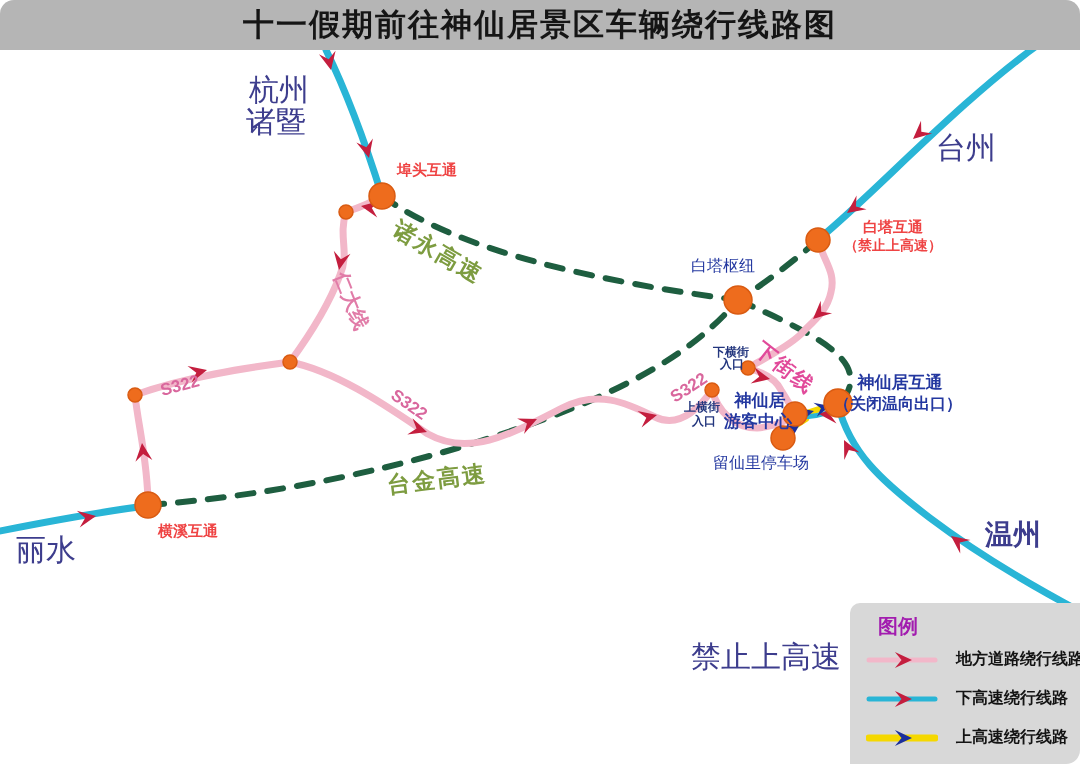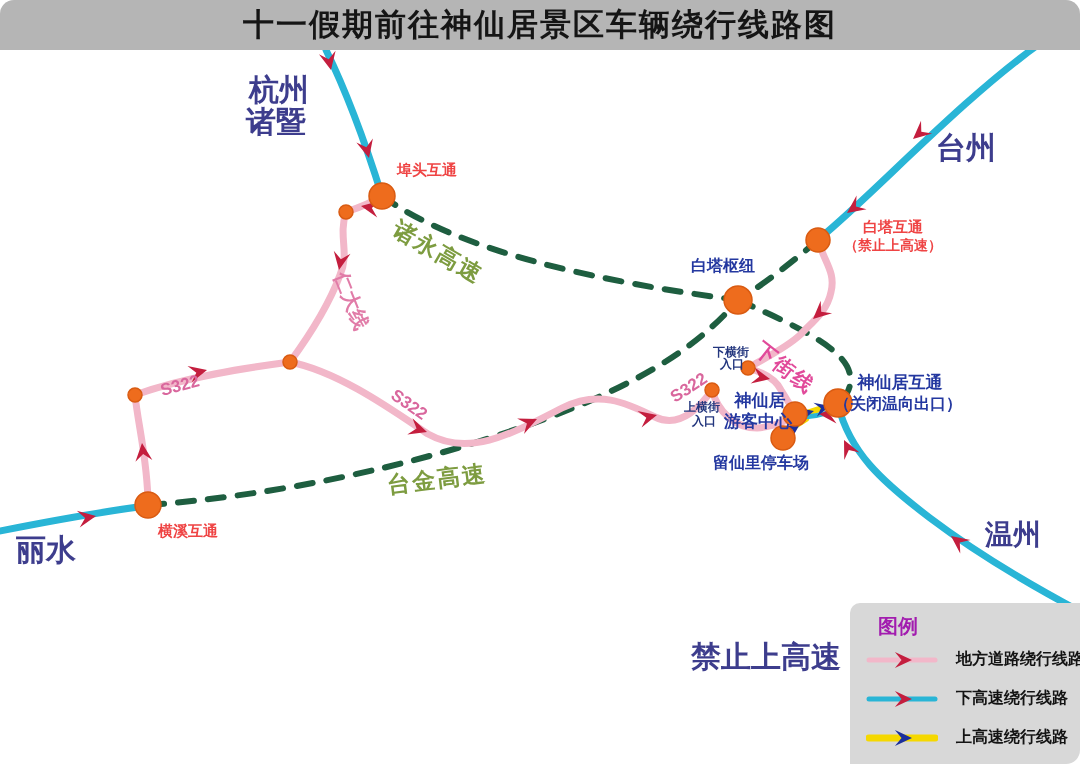--- a/index.html
+++ b/index.html
@@ -4,25 +4,25 @@
 <style>
   html,body{margin:0;padding:0;background:#ffffff;}
   .page{position:relative;width:1080px;height:764px;background:#ffffff;overflow:hidden;
         border-radius:14px;font-family:"Liberation Sans","DejaVu Sans",sans-serif;}
   .titlebar{position:absolute;left:0;top:0;width:1080px;height:50px;background:#b5b5b5;
             display:flex;align-items:center;justify-content:center;z-index:5;}
   .titlebar span{font-size:31px;font-weight:900;color:#151515;letter-spacing:2px;}
   .map-svg{position:absolute;left:0;top:0;z-index:1;}
   .labels{position:absolute;left:0;top:0;width:1080px;height:764px;z-index:3;pointer-events:none;}
   .lb{position:absolute;white-space:nowrap;transform:translate(-50%,-50%);line-height:1.05;}
-  .city{font-size:30px;font-weight:700;color:#3d3d8d;}
+  .city{font-size:30px;font-weight:400;color:#3d3d8d;}
   .city-sm{font-size:28px;font-weight:900;color:#3d3d8d;}
   .nlabel{font-size:15px;font-weight:800;color:#ef4444;}
   .nlabel-lg{font-size:17px;font-weight:800;color:#2438a0;}
-  .nlabel-md{font-size:16px;font-weight:700;color:#2438a0;}
+  .nlabel-md{font-size:16px;font-weight:400;color:#2438a0;}
   .nlabel-sm{font-size:12px;font-weight:700;color:#23367e;}
   .exp{font-size:23px;font-weight:900;color:#7d9c40;letter-spacing:2px;}
   .localrd{font-weight:900;color:#d9679d;}
   .street{font-size:21px;font-weight:900;color:#e14a9a;letter-spacing:2px;}
   .legend{position:absolute;right:0;bottom:0;width:230px;height:161px;background:#d8d8d8;
           border-top-left-radius:10px;z-index:4;padding:0;}
   .legend-title{position:absolute;left:28px;top:10px;font-size:20px;font-weight:900;color:#a21caf;}
   .legend-row{position:absolute;left:16px;display:flex;align-items:center;gap:18px;}
   .legend-row span{font-size:16px;font-weight:900;color:#141414;white-space:nowrap;}
 </style>

